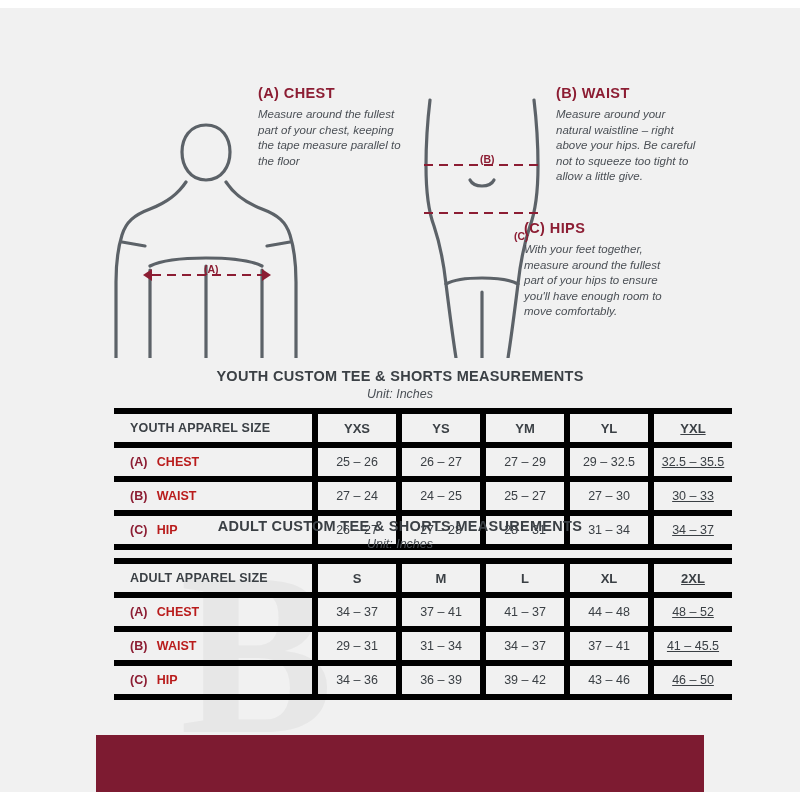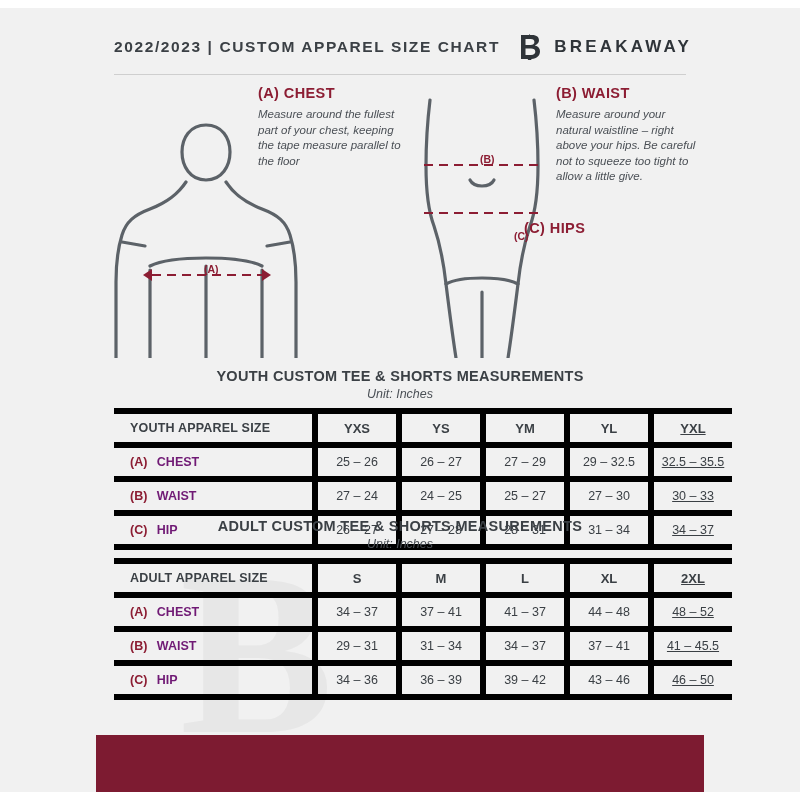--- a/index.html
+++ b/index.html
@@ -167,52 +167,38 @@
     font-size: 13px;
   }
   table.size thead th.rowhead {
     font-size: 12.5px;
     letter-spacing: 0.2px;
   }
   table.size tbody td {
     font-weight: normal;
   }
   .tag { color: #8c1d33; font-weight: bold; }
-  .rowlabel { color: #701a75; font-weight: bold; }
+  .rowlabel { color: #b91c1c; font-weight: bold; }
 
   .footer-bar {
     position: absolute;
     left: 96px;
     top: 735px;
     width: 608px;
     height: 57px;
     background: #7d1b31;
   }
 </style>
 </head>
 <body>
 
 <div class="page">
   <div class="sheet"></div>
   <div class="watermark">B</div>
 
-  <div class="header">
-    <div class="header-title">2022/2023  |  CUSTOM APPAREL SIZE CHART</div>
-    <div class="brand">
-      <span class="brand-mark">
-        <svg width="24" height="26" viewBox="0 0 24 26">
-          <path d="M3 1 H14 C19 1 21 3.5 21 6.2 C21 8.6 19.4 10.4 17 11.2 L17 11.5 C20 12.2 22 14.2 22 17.3 C22 21.3 19 25 13.5 25 H3 Z M7.5 5 V11 H12.6 C15 11 16.4 9.7 16.4 8 C16.4 6.2 15.1 5 12.8 5 Z M7.5 14.6 V21 H13 C15.8 21 17.3 19.6 17.3 17.7 C17.3 15.8 15.8 14.6 13 14.6 Z" fill="#2f3439"></path>
-          <path d="M11.6 0 L13.6 3.4 H9.6 Z" fill="#2f3439"></path>
-          <path d="M9.6 26 L11.6 22.6 L13.6 26 Z" fill="#2f3439"></path>
-        </svg>
-      </span>
-      <span class="brand-name">BREAKAWAY</span>
-    </div>
-    <div class="rule rule-top"></div>
-  </div>
 
   <div class="illus">
     <svg width="800" height="288" viewBox="0 0 800 288">
 
       <g fill="none" stroke="#5c6268" stroke-width="3.2" stroke-linecap="round" stroke-linejoin="round">
         <path d="M206 55 C190 55 182 68 182 82 C182 96 190 110 206 110 C222 110 230 96 230 82 C230 68 222 55 206 55 Z"></path>
         <path d="M186 112 C178 124 168 132 150 139 C134 145 126 152 122 165 C117 181 116 196 116 212 L116 288"></path>
         <path d="M226 112 C234 124 244 132 262 139 C278 145 286 152 290 165 C295 181 296 196 296 212 L296 288"></path>
         <path d="M122 172 L145 176 M290 172 L267 176"></path>
         <path d="M150 200 L150 288 M262 200 L262 288"></path>
@@ -246,20 +232,21 @@
     <div class="callout c-chest">
       <div class="ctitle">(A) CHEST</div>
       <div class="ctext">Measure around the fullest part of your chest, keeping the tape measure parallel to the floor</div>
     </div>
     <div class="callout c-waist">
       <div class="ctitle">(B) WAIST</div>
       <div class="ctext">Measure around your natural waistline – right above your hips. Be careful not to squeeze too tight to allow a little give.</div>
     </div>
     <div class="callout c-hips">
       <div class="ctitle">(C) HIPS</div>
+      <div class="ctext">With your feet together, measure around the fullest part of your hips to ensure you'll have enough room to move comfortably.</div>
     </div>
   </div>
 
   <div class="section" style="top:368px;">
     <div class="sec-title">YOUTH CUSTOM TEE &amp; SHORTS MEASUREMENTS</div>
     <div class="sec-sub">Unit: Inches</div>
     <table class="size">
       <thead>
         <tr>
           <th class="rowhead" style="width:182px;">YOUTH APPAREL SIZE</th>

